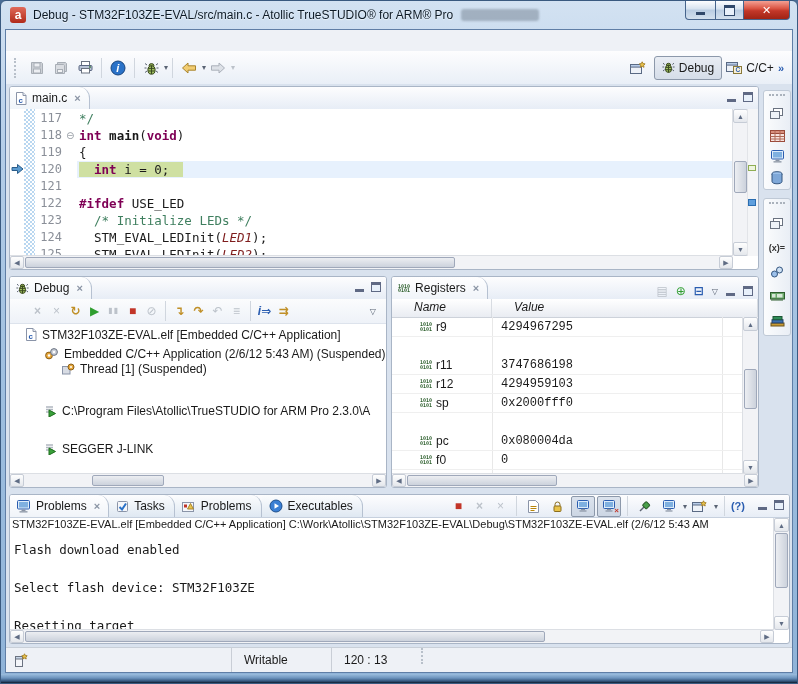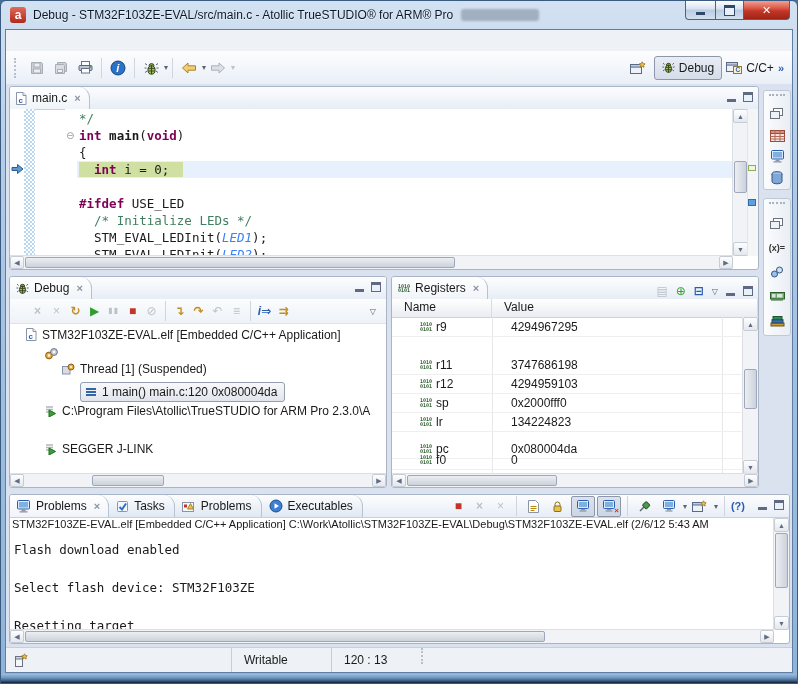--- a/index.html
+++ b/index.html
@@ -75,21 +75,21 @@
   .numcol{position:absolute;left:25px;top:0;width:30px;bottom:13px;background:#fff;color:#8a8f98;
           font-family:"DejaVu Sans Mono","Liberation Mono",monospace;font-size:12px;text-align:right;}
   .foldcol{position:absolute;left:55px;top:0;width:12px;bottom:13px;background:#fff;color:#9aa0a8;font-size:10px;}
   .codecol{position:absolute;left:67px;top:0;right:25px;bottom:13px;background:#fff;overflow:hidden;
            font-family:"DejaVu Sans Mono","Liberation Mono",monospace;font-size:12.5px;}
   .ln,.cl{position:absolute;height:17px;line-height:17px;white-space:pre;}
   .cur-row{position:absolute;left:0;right:0;height:17px;background:#e7f1fd;}
   .ipArrow{position:absolute;left:1px;}
   .kw{color:#7f0055;font-weight:bold;}
   .cmt{color:#3f7f5f;}
-  .enum{color:#3b82f6;font-style:italic;text-align:right;}
+  .enum{color:#7f1d1d;font-style:italic;text-align:right;}
   .fnb{font-weight:bold;}
   .greenhl{background:#cfe0a2;padding-right:14px;}
   .ed-vscroll{right:10px;top:0;width:15px;bottom:13px;}
   .overview{position:absolute;right:0;top:0;width:10px;bottom:13px;background:#f4f5f7;border-left:1px solid #e2e4e8;}
   .ov-green{position:absolute;right:2px;top:56px;width:6px;height:4px;border:1px solid #8fae53;background:#eef5de;}
   .ov-blue{position:absolute;right:2px;top:90px;width:6px;height:5px;background:#5f9fdd;border:1px solid #2a6db0;}
   
   .vtoolbar{position:absolute;left:0;right:0;top:22px;height:24px;display:flex;align-items:center;
             background:linear-gradient(#fbfcfd,#eef2f8);border-bottom:1px solid #dde3ec;padding:0 4px;}
   .ti{width:19px;text-align:center;font-size:12px;line-height:18px;}
@@ -102,25 +102,25 @@
   #debugview{left:3px;top:192px;width:378px;height:212px;}
   .dtree{position:absolute;left:0;right:0;top:46px;bottom:13px;overflow:hidden;font-size:12px;}
   .trow{position:absolute;height:19px;display:flex;align-items:center;gap:5px;white-space:nowrap;}
   .selpill{display:flex;align-items:center;gap:5px;border:1px solid #949eb0;border-radius:3px;padding:0 7px 0 4px;height:18px;
            background:linear-gradient(#f7f8fa,#e1e5ec);}
   .bin{display:inline-block;font-family:"DejaVu Sans Mono",monospace;font-size:5px;line-height:4.5px;color:#2d5f2d;font-weight:bold;letter-spacing:0;}
   
   #registers{left:385px;top:192px;width:368px;height:212px;}
   .colhead{position:absolute;left:0;right:0;top:22px;height:18px;display:flex;
            background:linear-gradient(#ffffff,#e9ecf2);border-bottom:1px solid #cdd2da;font-size:12px;}
-  .ch{padding:1px 12px;border-right:1px solid #d8dce2;box-sizing:border-box;}
+  .ch{padding:1px 22px;border-right:1px solid #d8dce2;box-sizing:border-box;font-style:italic;}
   .regrows{position:absolute;left:0;right:15px;top:40px;bottom:13px;overflow:hidden;}
   .rrow{position:absolute;left:0;right:0;height:19px;border-bottom:1px solid #efefef;display:flex;align-items:center;font-size:12px;}
   .rname{width:100px;box-sizing:border-box;padding-left:28px;display:flex;align-items:center;gap:4px;}
-  .rval{padding-left:19px;}
+  .rval{padding-left:9px;font-family:Liberation Mono, monospace;}
   .regline{position:absolute;top:40px;bottom:13px;width:1px;background:#e8e8e8;}
   
   #consoleview{left:3px;top:410px;width:781px;height:150px;}
   .ctabs{position:absolute;left:0;top:0;height:22px;display:flex;align-items:flex-end;}
   .chead-line{position:absolute;left:0;right:15px;top:23px;height:16px;font-size:11px;white-space:nowrap;overflow:hidden;padding-left:2px;}
   .cbody{position:absolute;left:0;right:15px;top:39px;bottom:13px;overflow:hidden;}
   .cbody pre{margin:6px 0 0 4px;font-family:"DejaVu Sans Mono","Liberation Mono",monospace;font-size:12.5px;line-height:19px;}
   .ctools{position:absolute;right:44px;top:0;height:22px;display:flex;align-items:center;gap:2px;}
   .pressedbtn{border:1px solid #8c98aa;border-radius:2px;background:linear-gradient(#dce3ed,#ccd6e4);
               width:22px;height:19px;display:flex;align-items:center;justify-content:center;position:relative;}
@@ -281,20 +281,31 @@
               </span>
           </div>
         </div>
         <div class="ed-body">
           <div class="ruler">
             <svg class="ipArrow" style="top:54px" width="13" height="12">
                 <path d="M1 4.5 h5.5 V1.5 L12 6 L6.5 10.5 V7.5 H1 Z" fill="#5b9bd0" stroke="#2a5d8a"></path>
               </svg>
           </div>
           <div class="diffcol"></div>
+          <div class="numcol">
+            <div class="ln" style="top:1px;right:3px">117</div>
+            <div class="ln" style="top:18px;right:3px">118</div>
+            <div class="ln" style="top:35px;right:3px">119</div>
+            <div class="ln" style="top:52px;right:3px">120</div>
+            <div class="ln" style="top:69px;right:3px">121</div>
+            <div class="ln" style="top:86px;right:3px">122</div>
+            <div class="ln" style="top:103px;right:3px">123</div>
+            <div class="ln" style="top:120px;right:3px">124</div>
+            <div class="ln" style="top:137px;right:3px">125</div>
+          </div>
           <div class="foldcol">
             <div class="ln" style="top:18px;left:1px">⊖</div>
           </div>
           <div class="codecol">
             <div class="cur-row" style="top:52px"></div>
             <div class="cl cmt" style="top:1px;left:2px">*/</div>
             <div class="cl" style="top:18px;left:2px"><span class="kw">int</span><span> </span><span class="fnb">main</span><span>(</span><span class="kw">void</span><span>)</span></div>
             <div class="cl" style="top:35px;left:2px">{</div>
             <div class="cl" style="top:52px;left:2px"><span class="greenhl"><span>  </span><span class="kw">int</span><span> i = 0;</span></span></div>
             <div class="cl" style="top:86px;left:2px"><span class="kw">#ifdef</span><span> USE_LED</span></div>
@@ -433,36 +444,29 @@
               </svg>
             <span>STM32F103ZE-EVAL.elf [Embedded C/C++ Application]</span>
           </div>
           <div class="trow" style="top:21px;left:34px">
             <svg width="15" height="12">
                 <circle cx="5" cy="7.5" r="3.4" fill="#e8a83a" stroke="#8a5f1a"></circle>
                 <circle cx="5" cy="7.5" r="1.2" fill="#fff"></circle>
                 <circle cx="10" cy="4" r="3.4" fill="#c8cdd6" stroke="#6a7280"></circle>
                 <circle cx="10" cy="4" r="1.2" fill="#fff"></circle>
               </svg>
+            <span>Embedded C/C++ Application (2/6/12 5:43 AM) (Suspended)</span>
           </div>
           <div class="trow" style="top:36px;left:52px">
             <svg width="13" height="12">
                 <rect x="0.5" y="3.5" width="7.5" height="7.5" fill="#d8dce4" stroke="#8a94a8"></rect>
                 <circle cx="9" cy="4" r="3" fill="#e8a83a" stroke="#8a5f1a"></circle>
                 <circle cx="9" cy="4" r="1" fill="#fff"></circle>
               </svg>
             <span>Thread [1] (Suspended)</span>
-          </div>
-          <div class="trow" style="top:59px;left:70px">
-            <span class="selpill">
-              <svg width="12" height="10">
-                  <path d="M1 2h10 M1 5h10 M1 8h10" stroke="#3465a4" stroke-width="1.8"></path>
-                </svg>
-              <span>1 main() main.c:120 0x080004da</span>
-            </span>
           </div>
           <div class="trow" style="top:78px;left:34px">
             <svg width="13" height="12">
                 <path d="M2 2h7 M2 4.5h7 M2 7h7" stroke="#b0b6c0" stroke-width="1.4"></path>
                 <path d="M5 5 L11.5 8.5 L5 12 Z" fill="#3aa03a" stroke="#1d6e1d"></path>
               </svg>
             <span>C:\Program Files\Atollic\TrueSTUDIO for ARM Pro 2.3.0\A</span>
           </div>
           <div class="trow" style="top:116px;left:34px">
             <svg width="13" height="12">
@@ -527,28 +531,21 @@
               </span>
               <span class="rval">4294959103</span>
             </div>
           <div class="rrow" style="top:76px">
               <span class="rname">
                 <span class="bin"><span>1010</span><br><span>0101</span></span>
                 <span>sp</span>
               </span>
               <span class="rval">0x2000fff0</span>
             </div>
-          <div class="rrow" style="top:95px">
-              <span class="rname">
-                <span class="bin"><span>1010</span><br><span>0101</span></span>
-                <span>lr</span>
-              </span>
-              <span class="rval">134224823</span>
-            </div>
-          <div class="rrow" style="top:122px">
+          <div class="rrow" style="top:114px">
               <span class="rname">
                 <span class="bin"><span>1010</span><br><span>0101</span></span>
                 <span>pc</span>
               </span>
               <span class="rval">0x080004da</span>
             </div>
           <div class="rrow" style="top:133px">
               <span class="rname">
                 <span class="bin"><span>1010</span><br><span>0101</span></span>
                 <span>f0</span>

